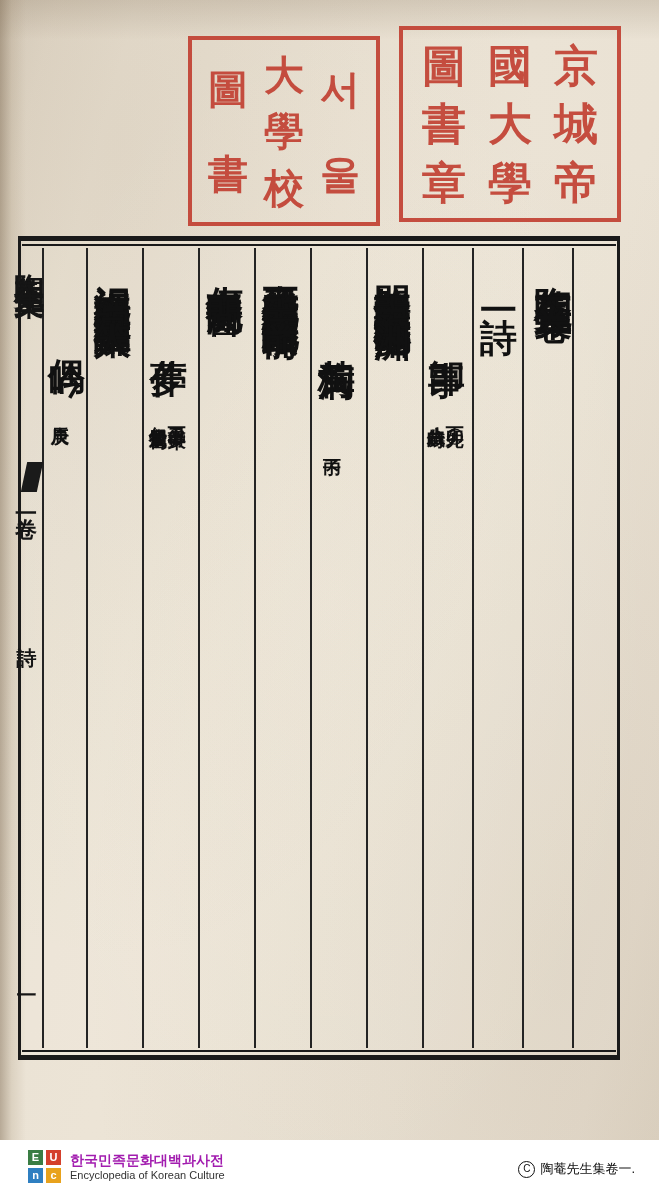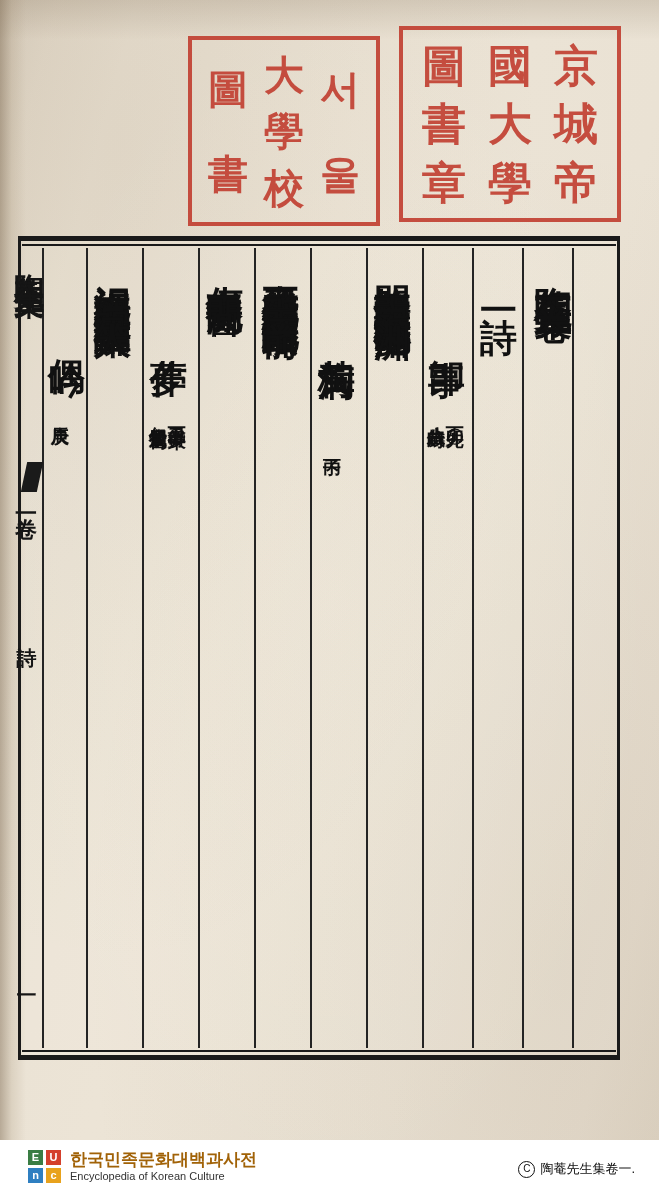--- a/index.html
+++ b/index.html
@@ -215,21 +215,21 @@
     font-family: "Liberation Sans", sans-serif;
     font-size: 11px;
     font-weight: 700;
     line-height: 15px;
     text-align: center;
     width: 15px;
   }
   .enc-text { display: flex; flex-direction: column; line-height: 1.15; }
   .enc-ko {
     font-family: Liberation Mono, monospace;
-    font-size: 17px; font-weight: 700; color: #a16207;
+    font-size: 14px; font-weight: 700; color: #a21caf;
   }
   .enc-en {
     font-family: "Liberation Sans", sans-serif;
     font-size: 11px; color: #333333;
   }
   .footer-right {
     position: absolute;
     right: 24px; top: 20px;
     font-family: "Liberation Sans", sans-serif;
     font-size: 13px;

